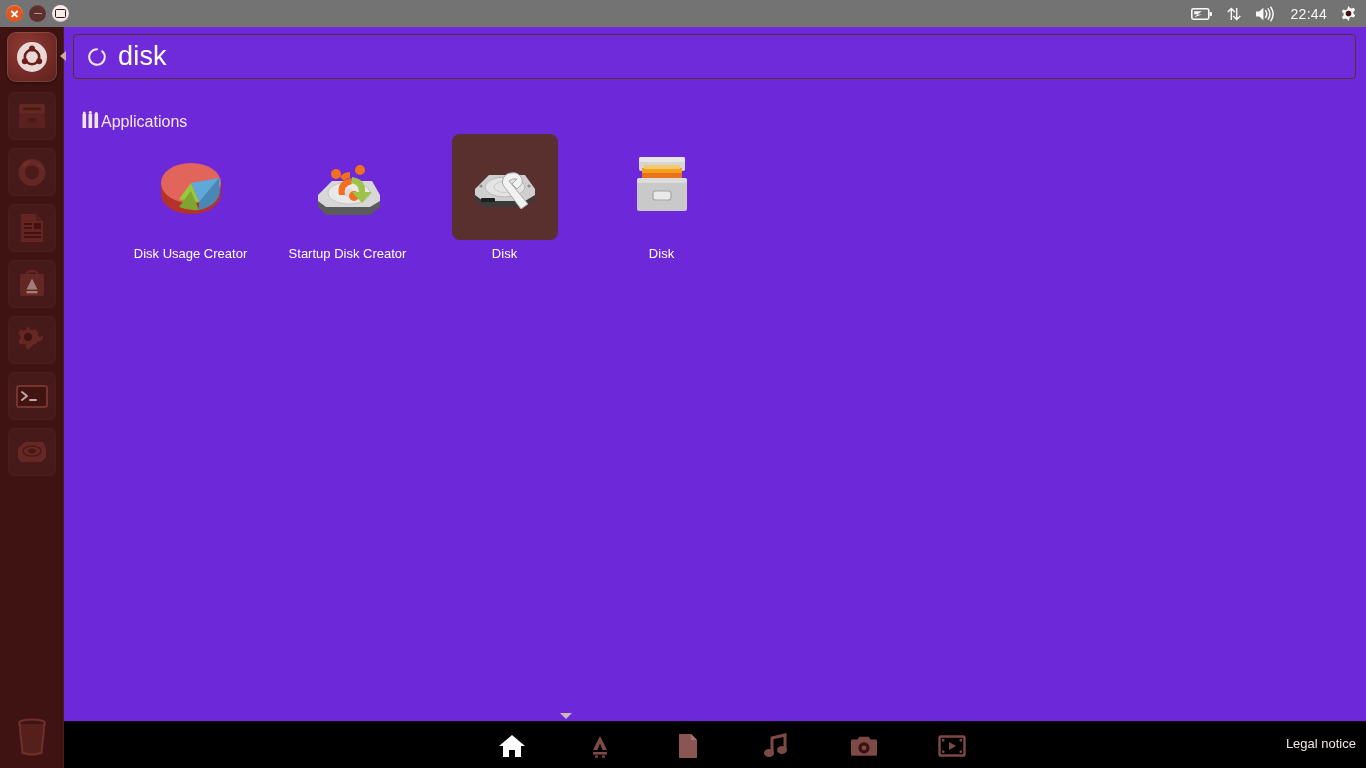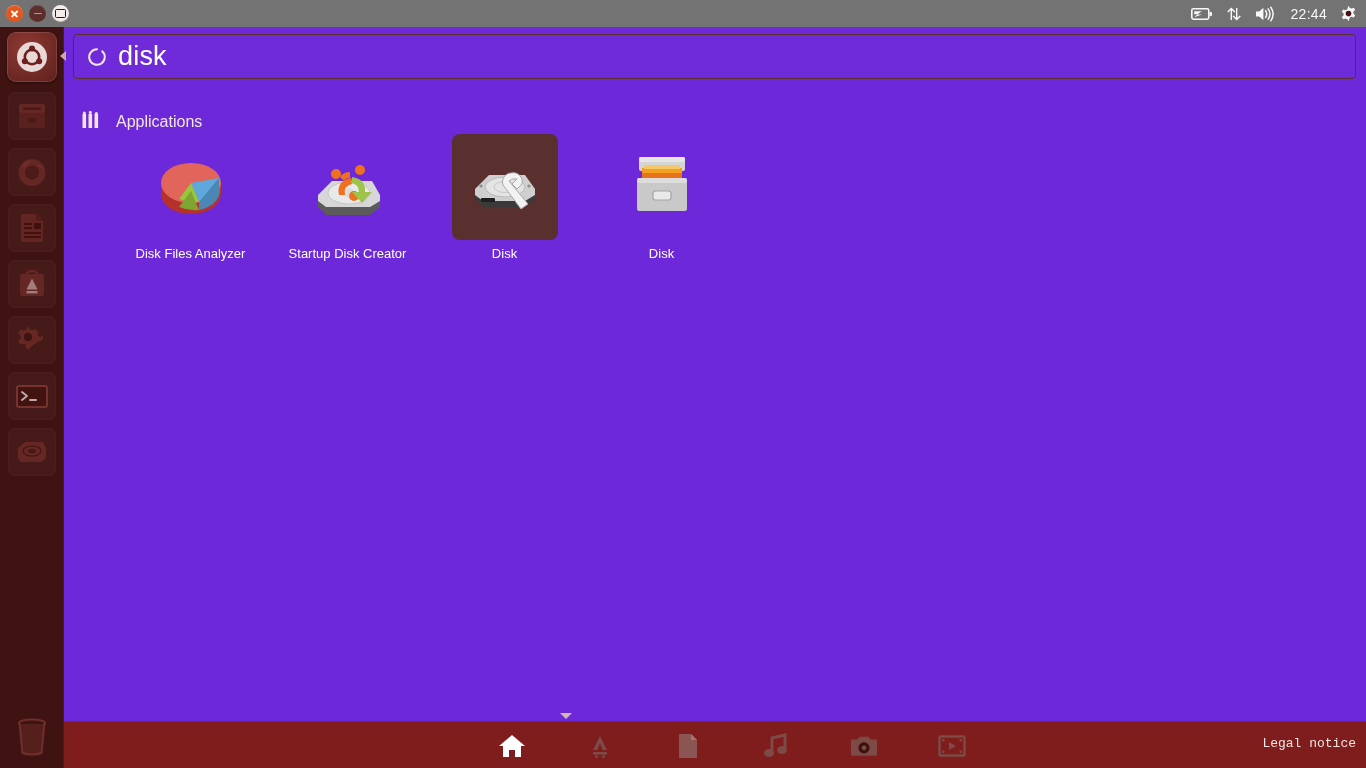--- a/index.html
+++ b/index.html
@@ -123,21 +123,21 @@
     flex: 0 0 22px;
   }
   #search-text {
     font-size: 27px; color: #ffffff; font-weight: 300;
     margin-left: 10px; line-height: 1; letter-spacing: .2px;
   }
 
   
   #cat-header {
     position:absolute; left: 17px; top: 82px;
-    display:flex; align-items:center; gap: 16px;
+    display:flex; align-items:center; gap: 1px;
     height: 26px;
     justify-content: flex-end;
   }
   #cat-label { font-size: 16px; color: #f2e7e5; font-weight: 400; }
 
   
   #results {
     position:absolute; left: 48px; top: 105px;
     display:flex;
   }
@@ -154,23 +154,22 @@
   .tile.selected .tile-iconwrap { background: #59302d; }
   .tile-label {
     margin-top: 6px; font-size: 13px; color: #ffffff;
     white-space: nowrap;
   }
 
   
   #bottombar {
     position:absolute; left:0; top: 694px;
     width: 1302px; height: 47px;
-    background: #7f1d1d;
+    background: #000000;
     border-top: 1px solid rgba(255,255,255,.05);
-    font-family: Liberation Mono, monospace;
   }
   #lens-chevron {
     position:absolute; left: 496px; top: -9px;
     width:0; height:0;
     border-left: 6px solid transparent;
     border-right: 6px solid transparent;
     border-top: 6px solid #cdbab7;
   }
   #lensbar {
     position:absolute; left: 434px; top: 0;
@@ -345,21 +344,21 @@
             <svg width="76" height="76" viewBox="0 0 76 76">
               <ellipse cx="38" cy="45" rx="30" ry="20" fill="#b5312c"></ellipse>
               <rect x="8" y="33" width="60" height="12" fill="#b5312c"></rect>
               <ellipse cx="38" cy="34" rx="30" ry="20" fill="#e2655c"></ellipse>
               <path d="M38 34 L66 29 A30 20 0 0 1 46 53 z" fill="#5fa8dc"></path>
               <path d="M38 34 L46 53 A30 20 0 0 1 26 50 z" fill="#96c83c"></path>
               <path d="M38 42 L46 61 A30 20 0 0 1 26 58 z" fill="#7da52f"></path>
               <path d="M46 53 L46 61 A30 20 0 0 0 66 37 L66 29 z" fill="#4a87b4"></path>
             </svg>
           </div>
-          <div class="tile-label">Disk Files Analyzer</div>
+          <div class="tile-label">Disk Usage Creator</div>
         </div>
 
         <div class="tile">
           <div class="tile-iconwrap">
             <svg width="80" height="76" viewBox="0 0 80 76">
               <path d="M10 46 L24 32 h40 l8 14 v10 l-10 8 H18 l-8 -8 z" fill="#d7d7d7"></path>
               <path d="M10 52 v6 l8 8 h44 l10 -8 v-6 l-10 6 H18 z" fill="#5b5b5b"></path>
               <ellipse cx="41" cy="44" rx="21" ry="11" fill="#e9e9e9"></ellipse>
               <ellipse cx="41" cy="44" rx="21" ry="11" fill="none" stroke="#c4c4c4" stroke-width="1"></ellipse>
               <circle cx="41" cy="44" r="5" fill="#dcdcdc"></circle>

